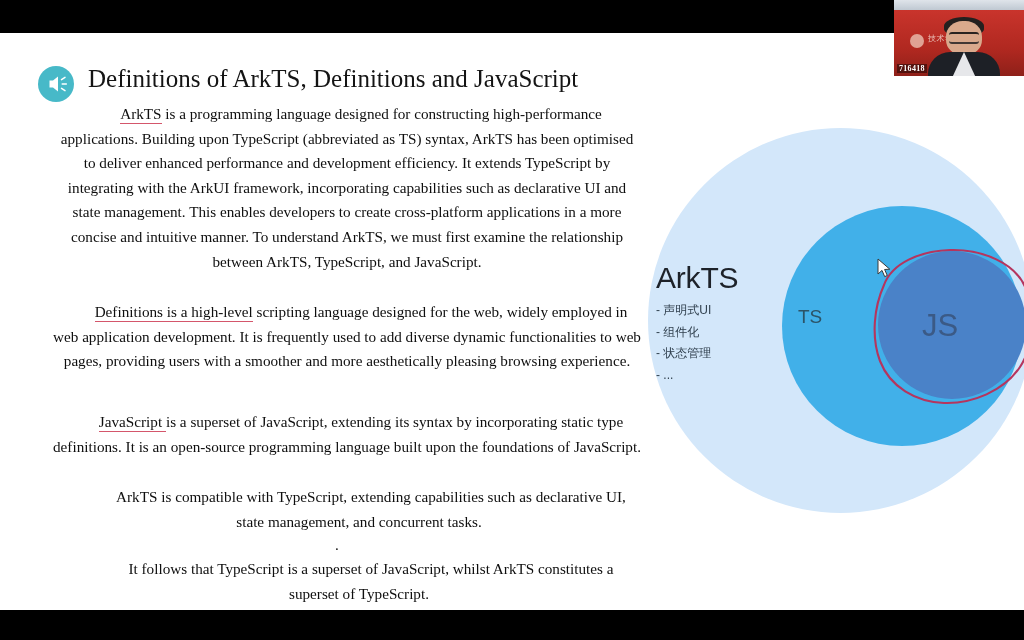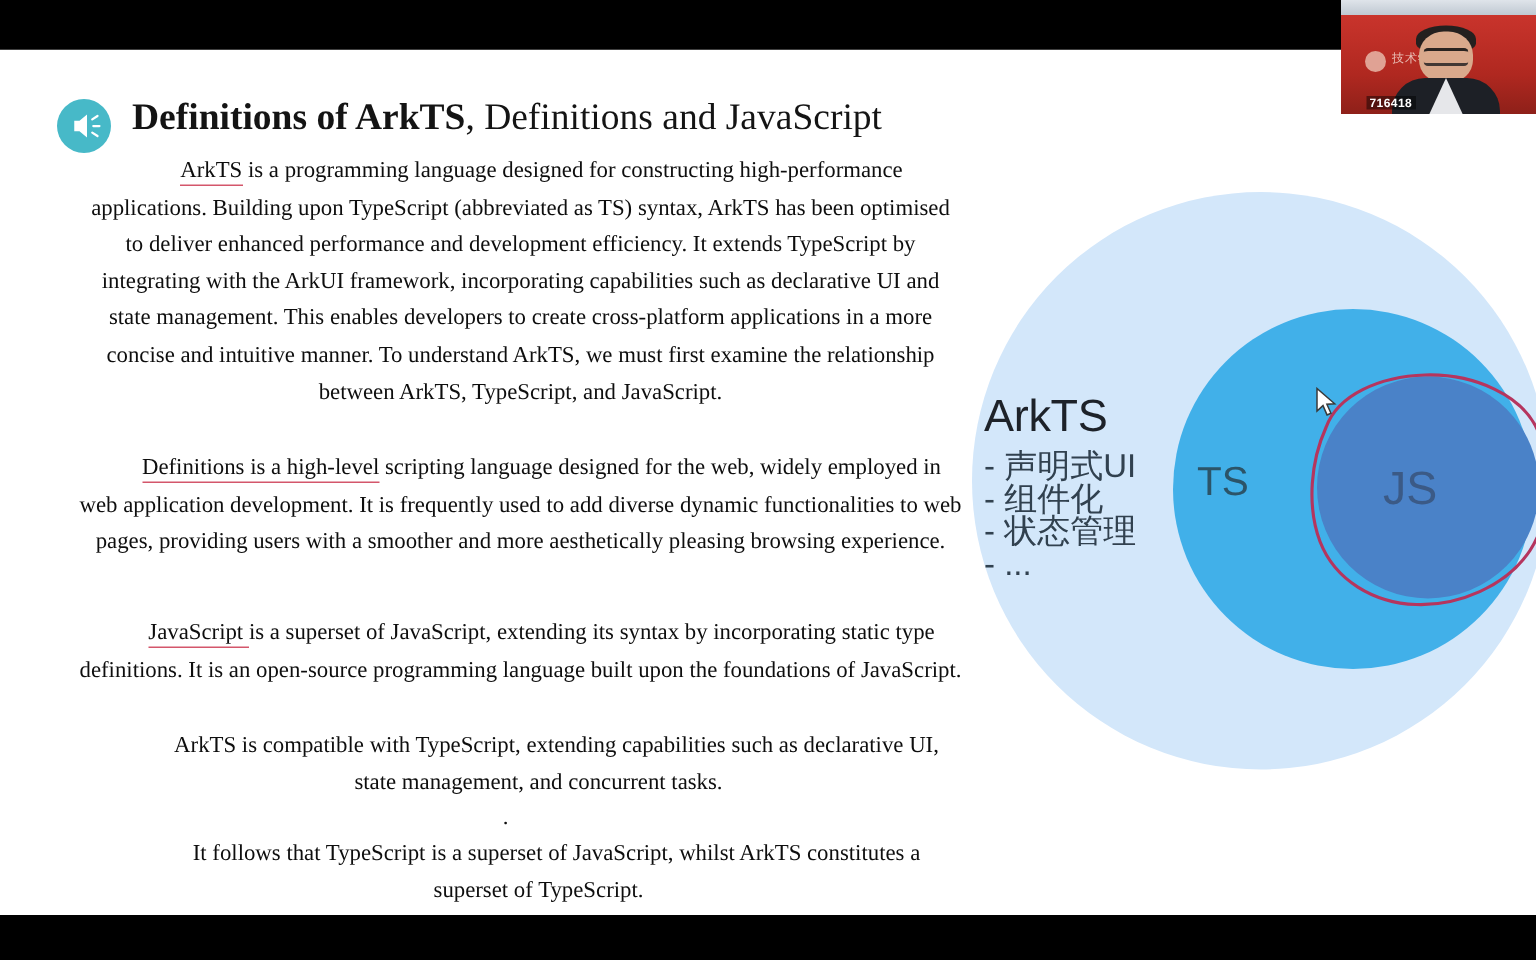--- a/index.html
+++ b/index.html
@@ -83,29 +83,29 @@
     left: 26px; top: 143px;
     font-family: "Liberation Sans", sans-serif;
     font-size: 30px;
     color: #1d2229;
     letter-spacing: -0.2px;
   }
   .lbl-arkts-list {
     position: absolute;
     left: 26px; top: 182px;
     font-family: "Liberation Sans", "DejaVu Sans", sans-serif;
-    font-size: 22px;
+    font-size: 12px;
     line-height: 21.5px;
     color: #31414f;
   }
   .lbl-ts {
     position: absolute;
     left: 168px; top: 188px;
     font-family: "Liberation Sans", sans-serif;
-    font-size: 27px;
+    font-size: 19px;
     color: #2c5468;
   }
   .lbl-js {
     position: absolute;
     left: 292px; top: 190px;
     font-family: "Liberation Sans", sans-serif;
     font-size: 31px;
     color: #3b5a86;
   }
   .annot-circle {
@@ -145,21 +145,21 @@
   }
   .title-text {
     position: absolute;
     left: 50px;
     top: 0px;
     font-family: "Liberation Serif", serif;
     font-size: 25px;
     color: #141414;
     white-space: nowrap;
   }
-  .title-text .b { font-weight: bold; }
+  .title-text .b { font-weight: normal; }
 
   p.para {
     position: absolute;
     margin: 0;
     font-family: "Liberation Serif", serif;
     font-size: 15.2px;
     color: #0e0e0e;
     line-height: 24.6px;
     text-align: center;
   }
@@ -249,22 +249,22 @@
   }
   .wc-shirt {
     position: absolute;
     left: 58px; top: 52px;
     width: 24px; height: 26px;
     background: #e6e7ea;
     clip-path: polygon(50% 0%, 100% 100%, 0% 100%);
   }
   .wc-id {
     position: absolute;
-    left: 17px; bottom: 3px;
-    font-family: Liberation Sans, sans-serif;
+    left: 3px; bottom: 3px;
+    font-family: Liberation Serif, serif;
     font-size: 8px;
     font-weight: bold;
     color: #ffffff;
     background: rgba(0,0,0,0.45);
     padding: 0px 2px;
     letter-spacing: 0.3px;
   }
 </style>
 </head>
 <body>

